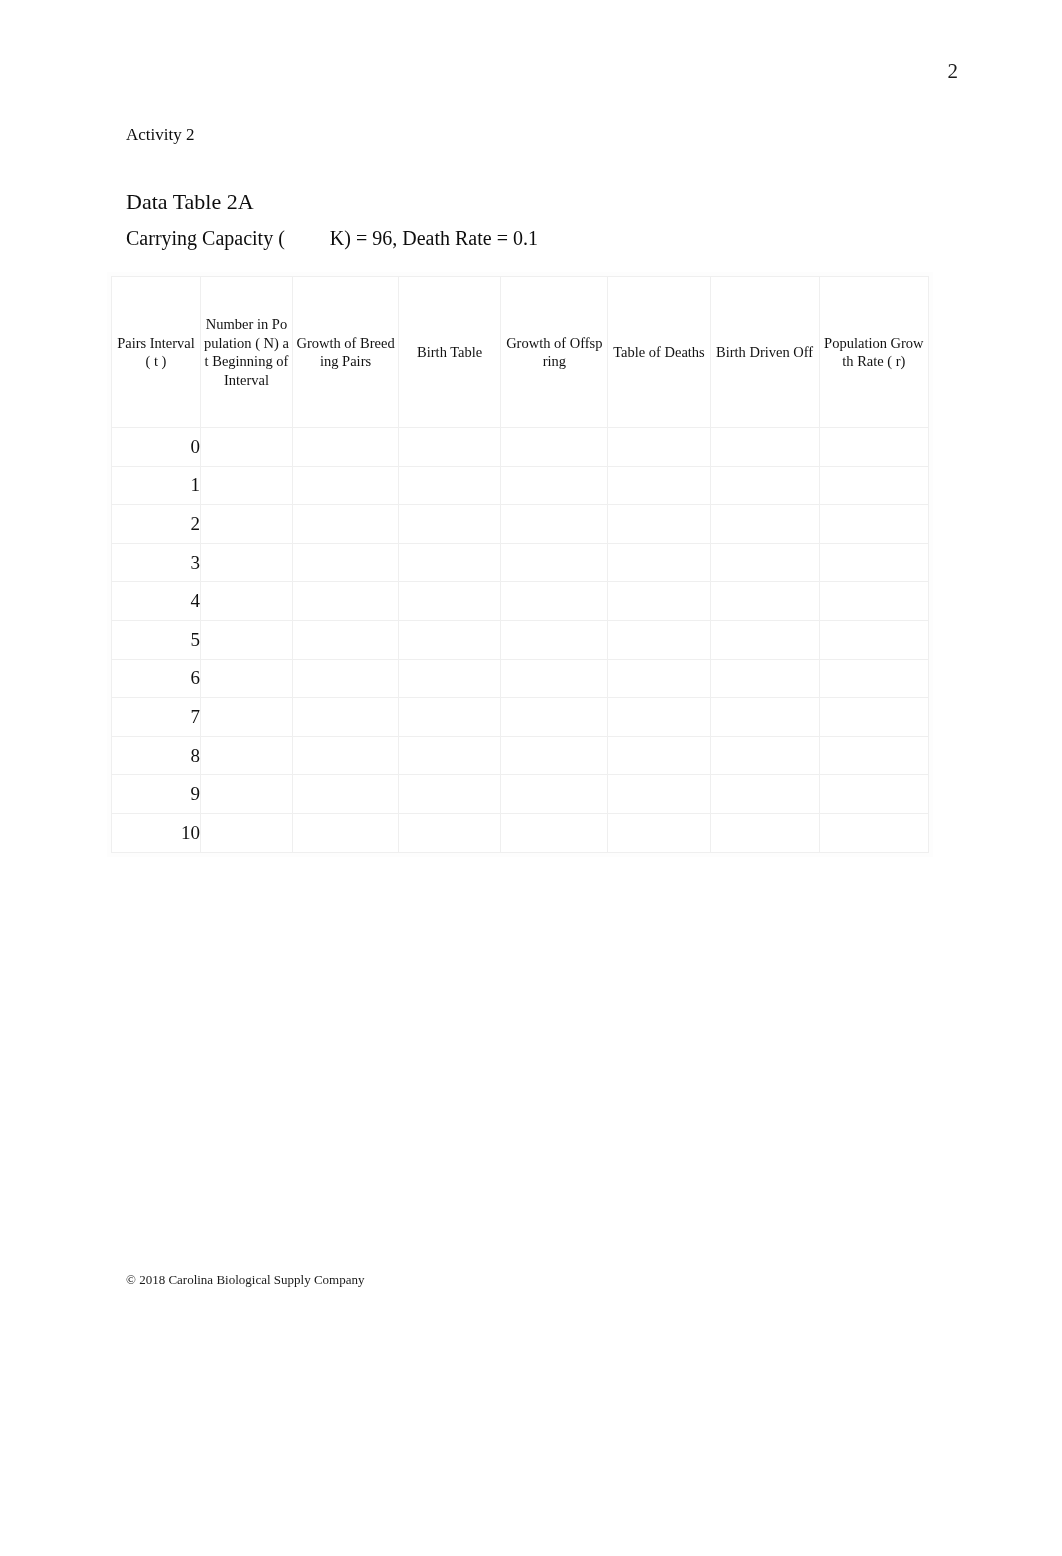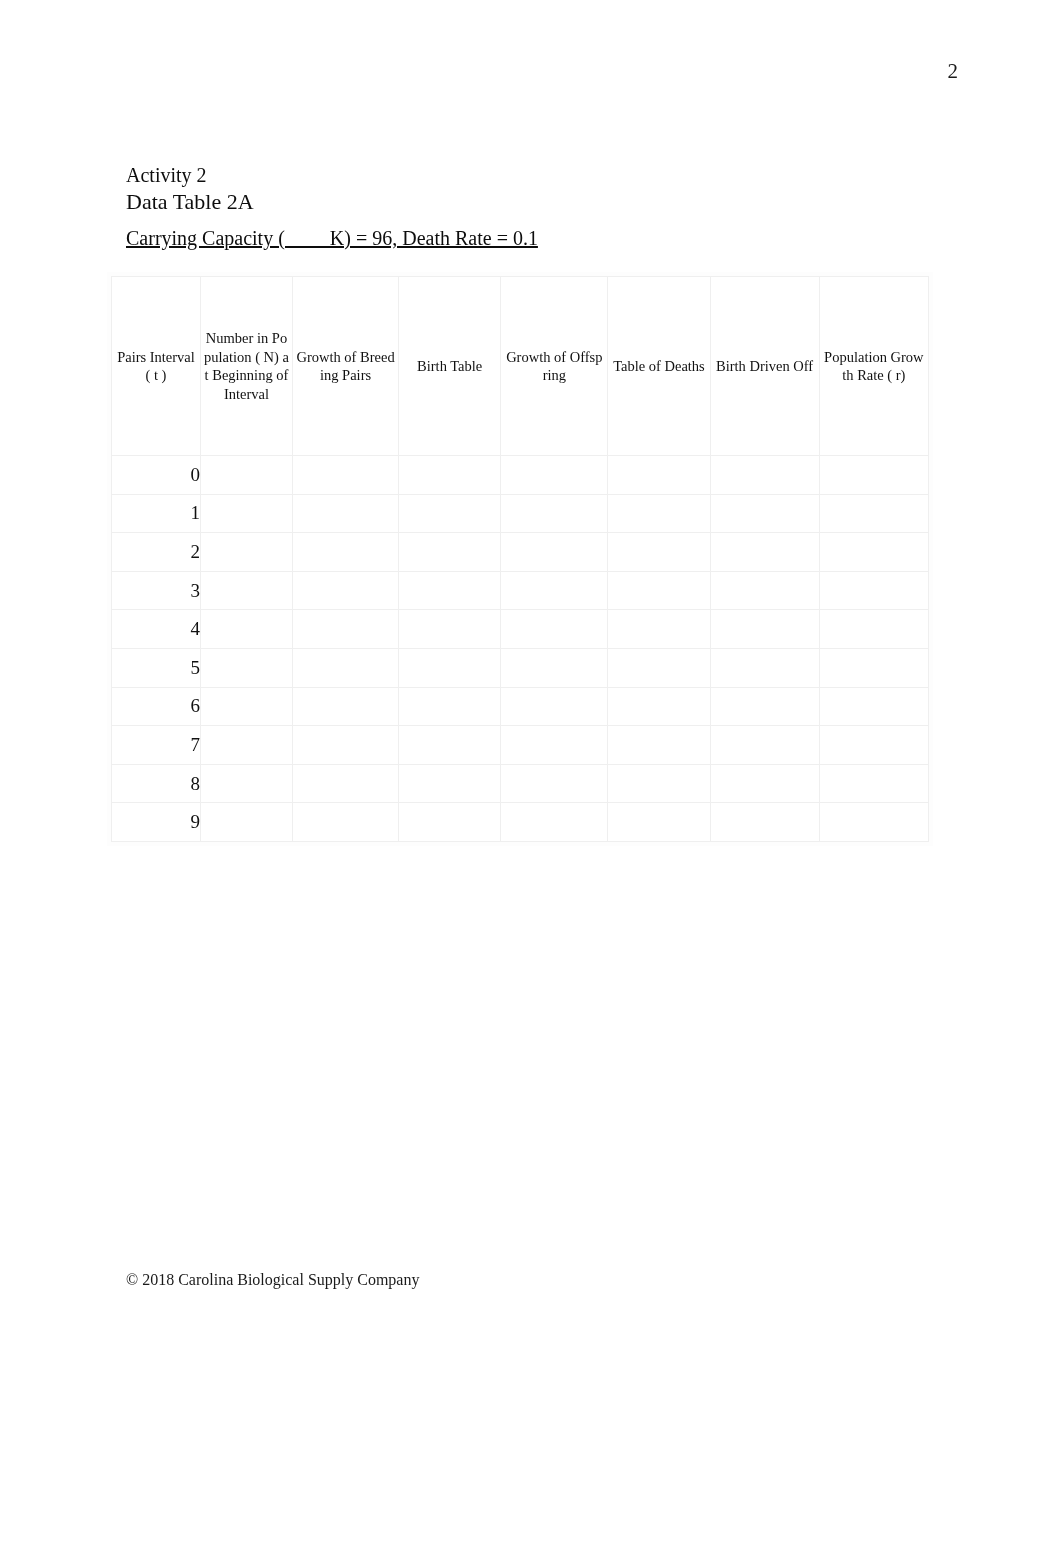--- a/index.html
+++ b/index.html
@@ -30,45 +30,43 @@
     font-size: 21px;
     line-height: 26px;
     color: #1a1a1a;
   }
 
   
   .heading-activity {
     position: absolute;
     left: 126px;
     top: 120px;
-    font-size: 20px;
+    font-size: 17px;
     line-height: 30px;
     color: #0d0d0d;
     white-space: pre;
-    margin-top: 40px;
   }
   .heading-table {
     position: absolute;
     left: 126px;
     top: 179px;
     font-size: 22px;
     line-height: 30px;
     color: #0d0d0d;
     white-space: pre;
     margin-top: 8px;
   }
   .params-line {
     position: absolute;
     left: 126px;
     top: 225px;
     font-size: 20px;
     line-height: 26px;
     color: #0d0d0d;
     white-space: pre;
-    text-decoration: underline;
   }
 
   
   .table-wrap {
     position: absolute;
     left: 107px;
     top: 272px;
     width: 826px;
     background: #fdfdfd;
     padding: 4px 0 4px 0;
@@ -87,21 +85,21 @@
     padding: 0;
   }
   table.data-table thead th {
     height: 146px;
     vertical-align: middle;
     text-align: center;
     font-weight: normal;
     font-size: 14.5px;
     line-height: 18.5px;
     color: #111111;
-    padding: 16px 3px;
+    padding: 2px 3px;
     word-break: break-all;
     overflow-wrap: anywhere;
     hyphens: none;
   }
   table.data-table tbody td {
     height: 37.6px;
     vertical-align: middle;
   }
   td.tcol-time {
     text-align: right;
@@ -119,21 +117,21 @@
   col.c4 { width: 106px; }
   col.c5 { width: 101px; }
   col.c6 { width: 108px; }
   col.c7 { width: 108px; }
 
   
   .footer-copyright {
     position: absolute;
     left: 126px;
     top: 1270px;
-    font-size: 16px;
+    font-size: 13px;
     line-height: 20px;
     color: #1a1a1a;
     white-space: pre;
   }
 </style>
 </head>
 <body>
 
 <div class="page">
 
@@ -263,19 +261,29 @@
         <tr>
           <td class="tcol-time">9</td>
           <td></td>
           <td></td>
           <td></td>
           <td></td>
           <td></td>
           <td></td>
           <td></td>
         </tr>
+        <tr>
+          <td class="tcol-time">10</td>
+          <td></td>
+          <td></td>
+          <td></td>
+          <td></td>
+          <td></td>
+          <td></td>
+          <td></td>
+        </tr>
       </tbody>
     </table>
   </div>
 
   <div class="footer-copyright">© 2018 Carolina Biological Supply Company</div>
 
 </div>
 
 </body></html>

